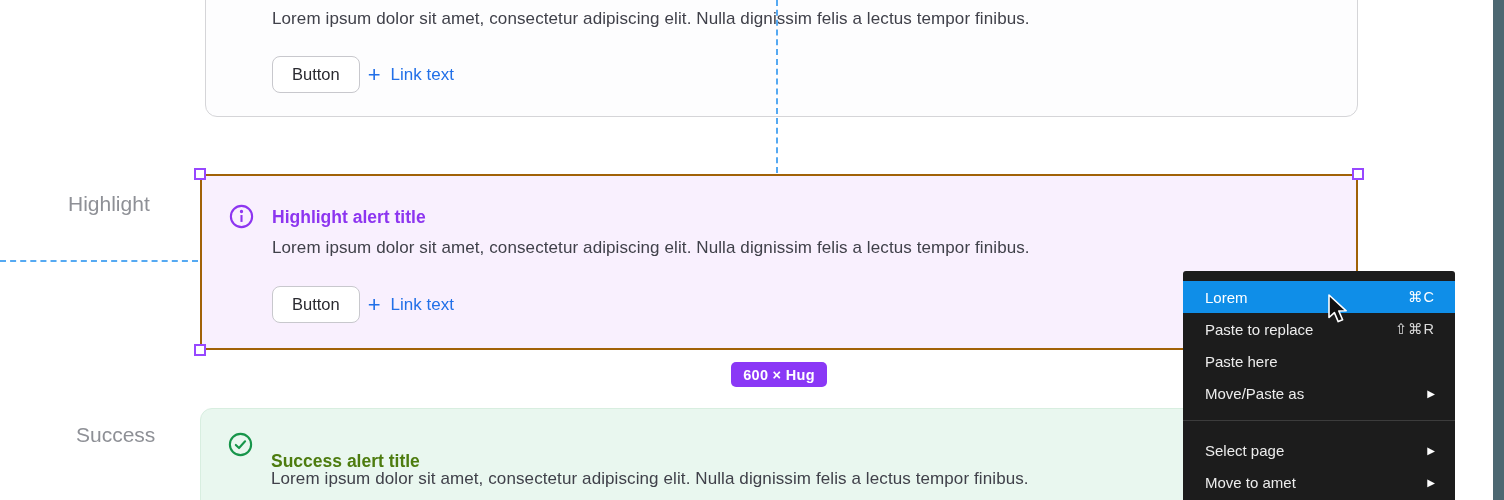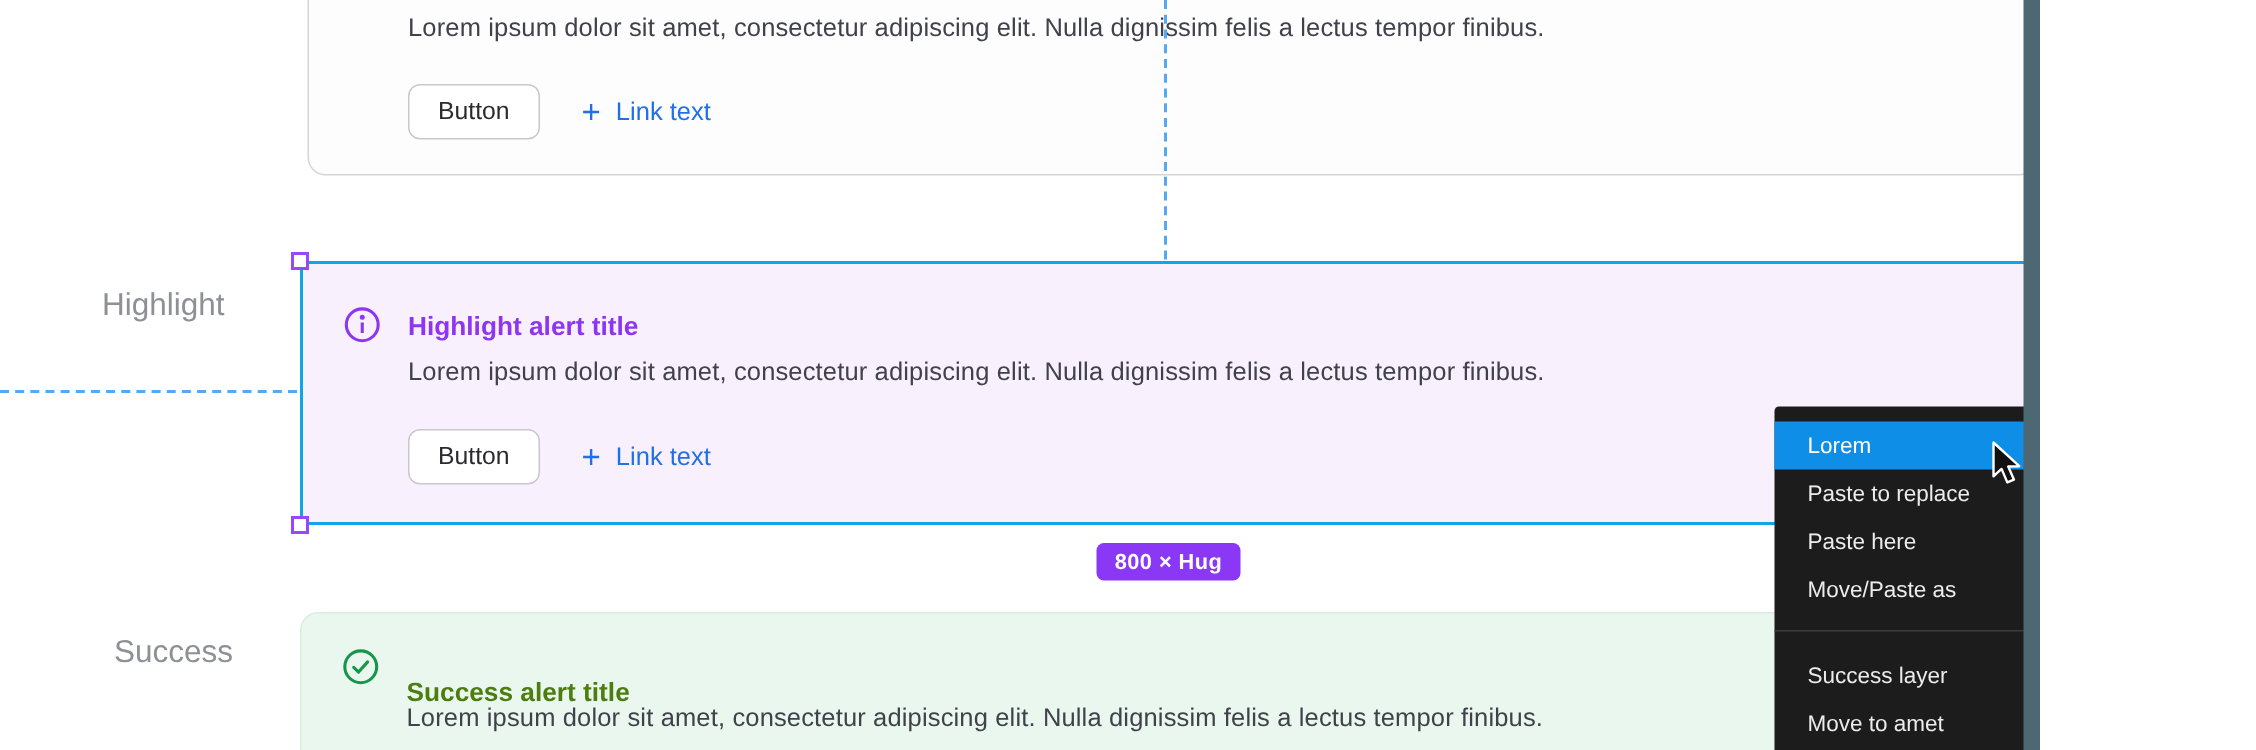--- a/index.html
+++ b/index.html
@@ -1,46 +1,46 @@
 <!DOCTYPE html>
 <html><head>
 <meta charset="utf-8">
 <style>
   html,body{margin:0;padding:0;}
   .canvas{
-    position:relative; width:1360px; height:500px; overflow:hidden;
+    position:relative; width:1504px; height:500px; overflow:hidden;
     background:#ffffff;
     font-family:"Liberation Sans","DejaVu Sans",sans-serif;
   }
   
   .side-strip{position:absolute; right:0; top:0; width:11px; height:500px; background:#4d6872;}
 
   
   .card{position:absolute; box-sizing:border-box;}
   .card-top{
     left:205px; top:-62px; width:1153px; height:179px;
     background:#fdfdfe; border:1.5px solid #d5d5d8; border-radius:12px;
   }
   .card-highlight{
     left:200px; top:174px; width:1158px; height:176px;
-    background:#f9f0fe; border:2px solid #0ea5e9; border-radius:2px;
+    background:#f9f0fe; border:2px solid #a16207; border-radius:2px;
   }
   .card-success{
     left:200px; top:408px; width:1158px; height:160px;
     background:#e9f7ef; border:1px solid #d8eee0; border-radius:12px;
   }
   .alert-body{
     position:absolute; left:66px; font-size:17px; color:#40414a; letter-spacing:.1px; white-space:nowrap;
   }
   .card-highlight .alert-body, .card-success .alert-body{left:70px;}
   .alert-title{
     position:absolute; left:70px; font-size:17.5px; font-weight:bold; white-space:nowrap;
   }
   .alert-icon{position:absolute; left:27px; width:25px; height:25px;}
-  .actions{position:absolute; display:flex; align-items:center; gap:28px;}
+  .actions{position:absolute; display:flex; align-items:center; gap:8px;}
   .btn{
     box-sizing:border-box; height:37px; padding:0 19px;
     background:#ffffff; border:1.5px solid #c8c8cd; border-radius:8px;
     font-family:inherit; font-size:16.5px; color:#2a2a30; display:flex; align-items:center; cursor:default;
   }
   .link{display:flex; align-items:center; gap:10px; color:#2270e8; font-size:17px; font-weight:500; cursor:pointer;}
   .plus{font-size:22px; font-weight:400; line-height:1;}
 
   
   .side-label{position:absolute; font-size:21px; color:#8e9096; white-space:nowrap;}
@@ -121,21 +121,21 @@
         <span>Link text</span>
       </span>
     </div>
   </div>
 
   <div class="handle" style="left:194px; top:168px;"></div>
   <div class="handle" style="left:1352px; top:168px;"></div>
   <div class="handle" style="left:194px; top:344px;"></div>
   <div class="handle" style="left:1352px; top:344px;"></div>
 
-  <div class="size-badge">800 × Hug</div>
+  <div class="size-badge">600 × Hug</div>
 
   <div class="card card-success">
     <span class="alert-icon" style="top:23px; color:#17954a;">
       <svg width="25" height="25" viewBox="0 0 24 24" fill="none" stroke="currentColor" stroke-width="2">
         <circle cx="12" cy="12" r="10.2"></circle>
         <polyline points="7.5,12.4 10.6,15.4 16.4,8.9" stroke-linecap="round" stroke-linejoin="round"></polyline>
       </svg>
     </span>
     <div class="alert-title" style="top:42px; color:#4d7c0f;">Success alert title</div>
     <div class="alert-body" style="top:60px;">Lorem ipsum dolor sit amet, consectetur adipiscing elit. Nulla dignissim felis a lectus tempor finibus.</div>
@@ -152,21 +152,21 @@
     </div>
     <div class="menu-item">
       <span>Paste here</span>
     </div>
     <div class="menu-item">
       <span>Move/Paste as</span>
       <span class="submenu-arrow">▶</span>
     </div>
     <hr class="menu-sep">
     <div class="menu-item">
-      <span>Success layer</span>
+      <span>Select page</span>
       <span class="submenu-arrow">▶</span>
     </div>
     <div class="menu-item">
       <span>Move to amet</span>
       <span class="submenu-arrow">▶</span>
     </div>
   </div>
 
   <div class="cursor">
     <svg width="26" height="30" viewBox="0 0 26 30">

